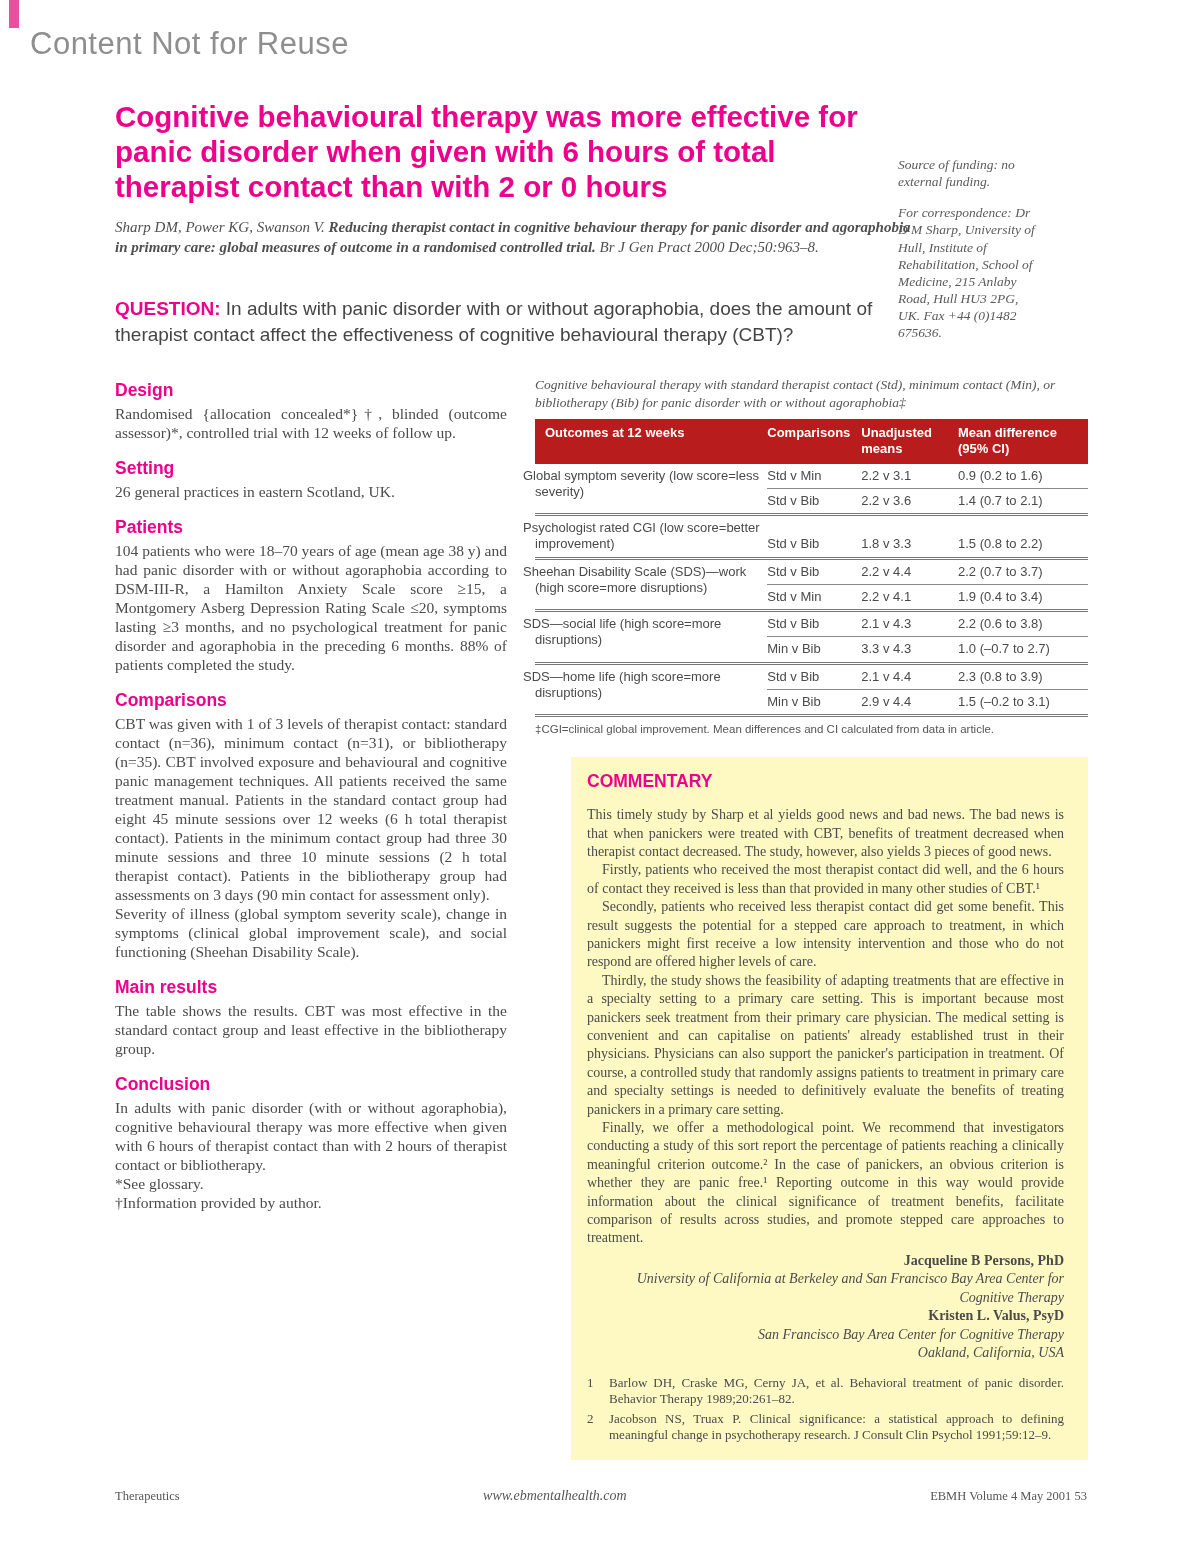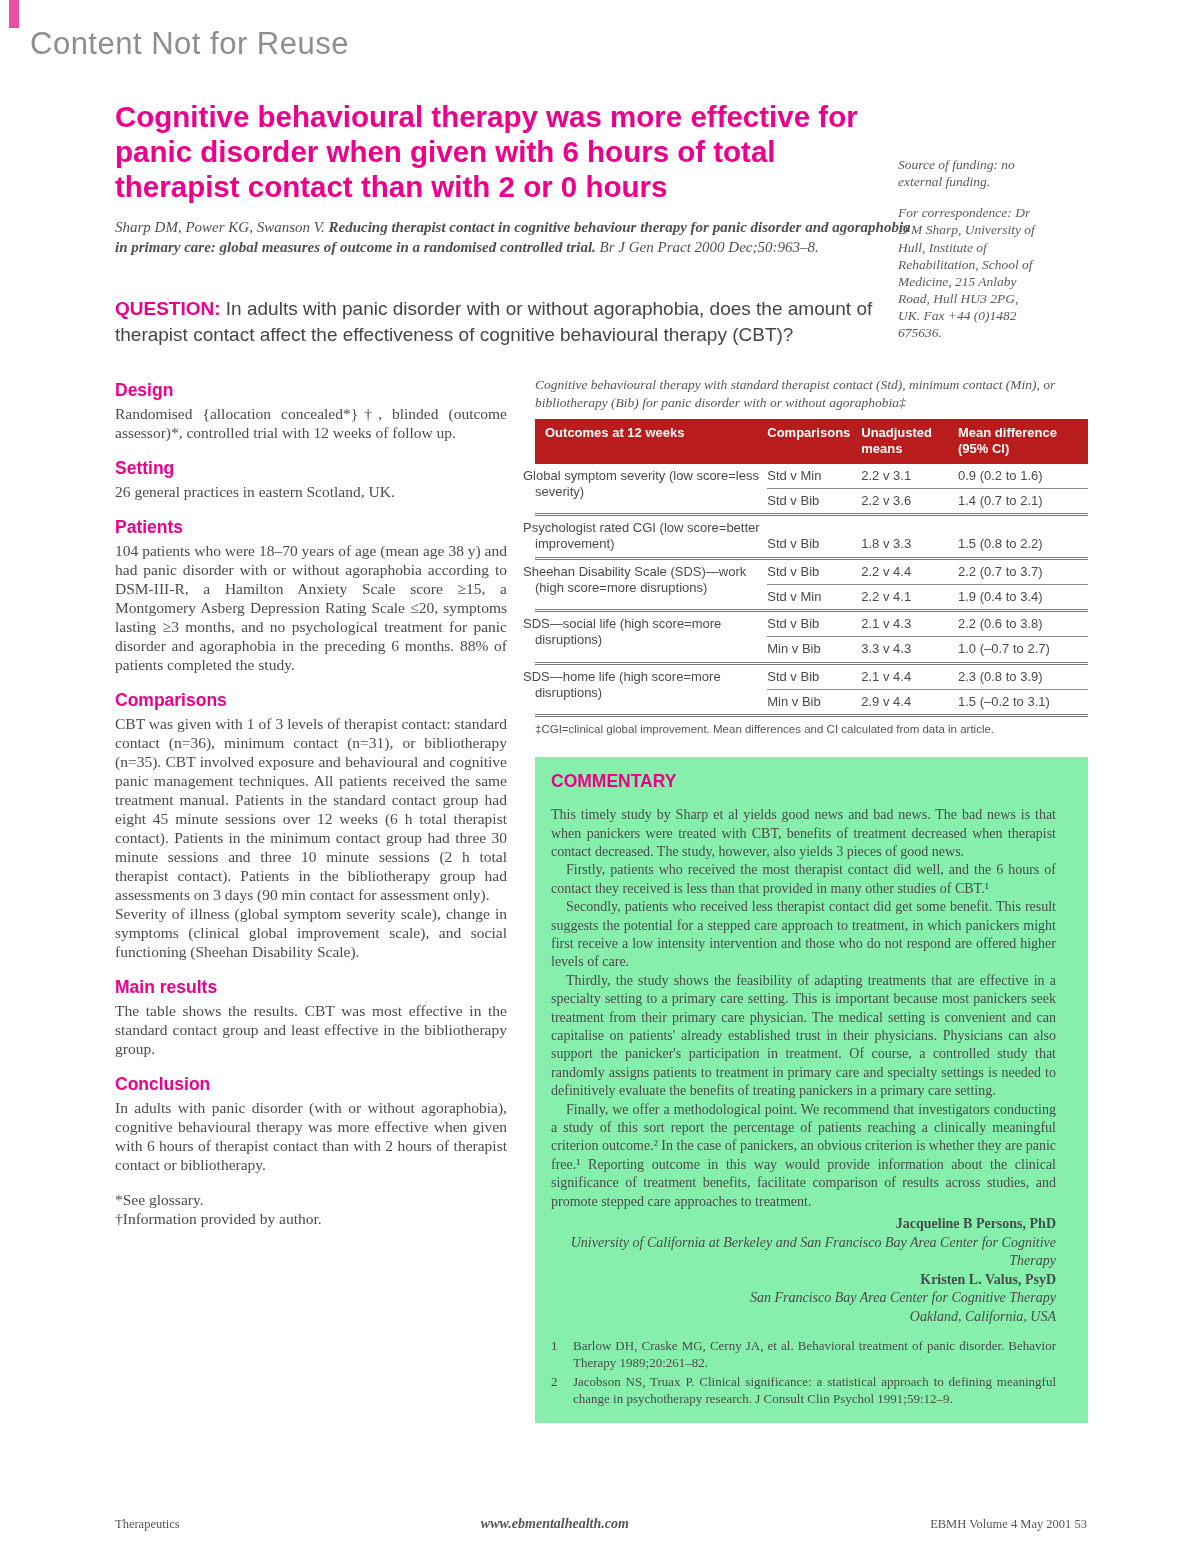--- a/index.html
+++ b/index.html
@@ -39,21 +39,21 @@
   
   .left-col { position:absolute; left:115px; top:364px; width:392px; }
   .left-col h3 {
     font-size:17.5px; font-weight:bold; color:#ec008c;
     margin-top:16px; margin-bottom:3px;
   }
   .left-col p {
     font-family:"Liberation Serif", serif; font-size:15.5px; line-height:19px;
     text-align:justify; color:#4b4b4b;
   }
-  .glossary-notes { margin-top:16px; }
+  .glossary-notes { }
   .glossary-notes p { text-align:left; }
   
   .right-col { position:absolute; left:535px; top:376px; width:553px; }
   .table-caption {
     font-family:"Liberation Serif", serif; font-style:italic;
     font-size:13.5px; line-height:1.3; color:#555; margin-bottom:8px;
   }
   table.results { width:100%; border-collapse:collapse; font-size:13px; color:#4a4a4a; }
   table.results thead th {
     background:#b91c1c; color:#ffffff; font-weight:bold; text-align:left;
@@ -64,21 +64,21 @@
   td.outcome { padding-left:20px; text-indent:-12px; }
   col.c-out { width:42%; } col.c-comp { width:17%; } col.c-mean { width:17.5%; } col.c-diff { width:23.5%; }
   tbody.grp td { }
   tbody.grp.sep tr:first-child td { border-top:3px double #777; }
   tbody.grp tr.divided td { border-bottom:1px solid #888; }
   tbody.grp.last tr:last-child td { border-bottom:3px double #777; }
   tr.align-bottom td.databottom { vertical-align:bottom; }
   .table-footnote { font-size:11.5px; color:#555; margin-top:6px; }
   
   .commentary {
-    margin-top:22px; background:#86efac; padding:14px 32px 16px 16px; min-height:636px;
+    margin-top:22px; background:#fef9c3; padding:14px 24px 16px 16px; min-height:636px;margin-left:36px;
   }
   .commentary h3 { font-size:17.5px; font-weight:bold; color:#ec008c; margin-bottom:14px; }
   .commentary p.body {
     font-family:"Liberation Serif", serif; font-size:14px; line-height:18.4px;
     text-align:justify; color:#4b4b4b;
   }
   .commentary p.body.indent { text-indent:15px; }
   .signatures { margin-top:4px; text-align:right; font-family:"Liberation Serif", serif;
     font-size:14px; line-height:18.5px; color:#4b4b4b; }
   .sig-name { font-weight:bold; }
@@ -87,21 +87,21 @@
     line-height:16.5px; color:#4b4b4b; }
   .ref-item { display:flex; gap:10px; margin-top:3px; }
   .ref-num { flex:0 0 12px; }
   .ref-text { text-align:justify; }
   
   .footer {
     position:absolute; left:115px; top:1488px; width:972px;
     display:flex; justify-content:space-between; align-items:baseline;
     font-family:"Liberation Serif", serif; font-size:12.5px; color:#555;
   }
-  .footer .site { font-style:italic; font-weight:bold; font-size:14px;margin-top:28px; }
+  .footer .site { font-style:italic; font-weight:normal; font-size:14px; }
 </style>
 </head>
 <body>
 
 <div class="edge-mark"></div>
 
 <div class="watermark">Content Not for Reuse</div>
 
 <h1 class="title">Cognitive behavioural therapy was more effective for panic disorder when given with 6 hours of total therapist contact than with 2 or 0 hours</h1>
 

